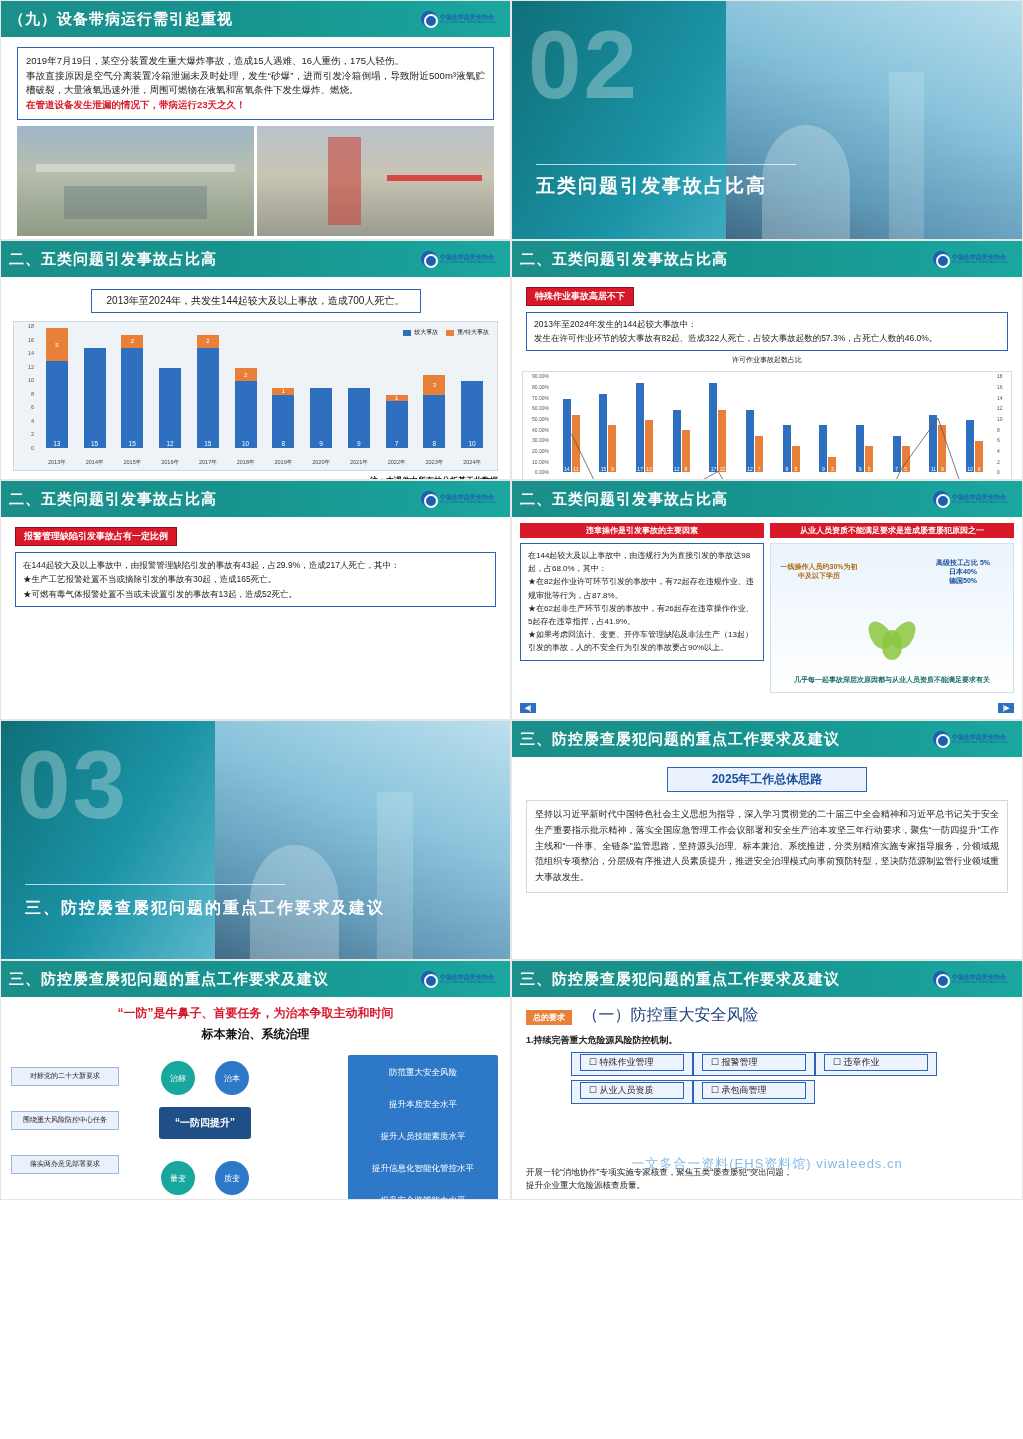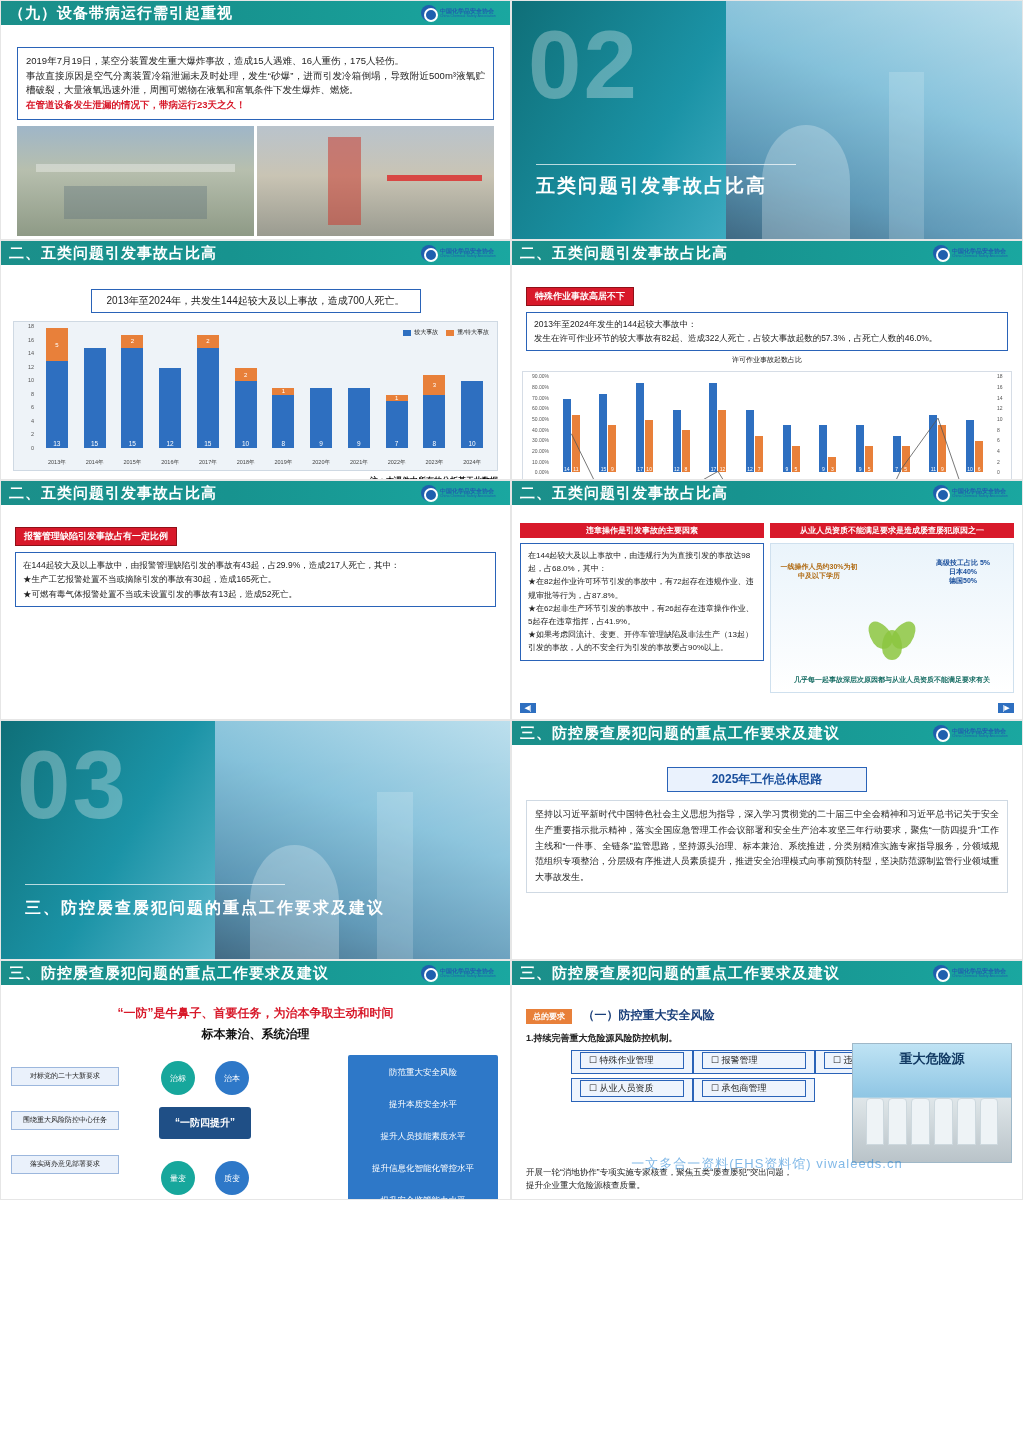--- a/index.html
+++ b/index.html
@@ -9,21 +9,21 @@
     font-family:"Liberation Sans", sans-serif;
     color:#222;
     position:relative;
     overflow:hidden;
   }
   .deck { display:grid; grid-template-columns:511px 512px; grid-template-rows:repeat(6, 240px); width:1023px; height:1440px; }
   .slide { position:relative; overflow:hidden; background:#fff; border:1px solid #e6e6e6; }
 
   
   .hdr {
-    position:absolute; left:0; top:0; width:100%; height:24px;
+    position:absolute; left:0; top:0; width:100%; height:36px;
     background:linear-gradient(90deg,#1b8f8a 0%, #17938f 45%, #1aa7a0 100%);
     display:flex; align-items:center; padding:0 8px;
   }
   .hdr .title { color:#fff; font-size:15px; font-weight:bold; letter-spacing:1px; }
   .hdr .logo { margin-left:auto; display:flex; align-items:center; gap:3px; }
   .logo-mark { width:16px; height:16px; border-radius:50%; background:#1f5fae; position:relative; }
   .logo-mark::after{ content:""; position:absolute; left:3px; top:3px; width:10px; height:10px; border-radius:50%; border:2px solid #fff; }
   .logo-txt { display:flex; flex-direction:column; line-height:1; }
   .logo-txt .l1 { font-size:6px; color:#1f5fae; font-weight:bold; }
   .logo-txt .l2 { font-size:4px; color:#1f5fae; transform:scale(.9); transform-origin:left; }
@@ -115,21 +115,21 @@
   .s11 .h2 { text-align:center; font-size:12px; font-weight:bold; color:#111; margin-top:4px; }
   .diagram { position:relative; margin:6px 8px 0 8px; height:150px; }
   .left-box { position:absolute; left:2px; width:108px; background:#eaf1fb; border:1px solid #9cb7dd; font-size:7px; padding:4px 3px; text-align:center; line-height:1.25; }
   .center-chip { position:absolute; left:150px; top:58px; width:92px; height:32px; background:#1f4f86; color:#fff; font-size:10px; font-weight:bold; display:flex;align-items:center;justify-content:center; border-radius:3px;}
   .circle { position:absolute; width:34px; height:34px; border-radius:50%; background:#2e78c8; color:#fff; font-size:8px; display:flex;align-items:center;justify-content:center; }
   .circle.teal { background:#17a79c; }
   .right-bar { position:absolute; right:4px; width:150px; height:36px; background:#2e78c8; color:#fff; font-size:8.5px; display:flex; align-items:center; justify-content:center; border-radius:2px; }
 
   
   .s12 .req { display:inline-block; background:#e8803a; color:#fff; font-size:8px; font-weight:bold; padding:2px 7px; }
-  .s12 .sub { font-size:12px; font-weight:bold; color:#1a3f7a; margin-left:6px; }
+  .s12 .sub { font-size:16px; font-weight:normal; color:#1a3f7a; margin-left:6px; }
   .s12 .item1 { margin:8px 14px 4px 14px; font-size:9px; font-weight:bold; }
   .s12 .list { margin:0 0 0 30px;padding-left:29px; }
   .s12 .list div { border:1px solid #2a63b8; background:#eef4fd; font-size:9px; padding:1px 8px; margin-bottom:3px; display:inline-block; min-width:104px; }
   .s12 .photo { position:absolute; right:10px; top:46px; width:160px; height:120px; background:linear-gradient(180deg,#bfe3f4 0%, #8fc6e4 45%, #dfe6e9 46%, #b9c3c9 100%); border:1px solid #9fb8c8; }
   .s12 .photo .cap { position:absolute; left:0; right:0; top:6px; text-align:center; font-size:13px; font-weight:bold; color:#123a63; }
   .s12 .photo .tanks { position:absolute; left:8%; bottom:14%; width:84%; height:40%; display:flex; gap:4px; }
   .s12 .photo .tanks i { flex:1; background:#eef3f6; border:1px solid #cdd8de; border-radius:4px 4px 0 0; }
   .s12 .bottom { position:absolute; left:14px; right:14px; bottom:6px; font-size:8.5px; line-height:1.6; }
   .wm { position:absolute; left:0; right:0; bottom:26px; text-align:center; font-size:13px; color:#1a7fd4; opacity:.55; letter-spacing:1px; }
 </style>
@@ -513,31 +513,20 @@
         </span>
       </span>
     </div>
     <div class="body">
       <div style="margin:8px 0 0 14px;">
         <span class="req">总的要求</span>
         <span class="sub">（一）防控重大安全风险</span>
       </div>
       <div class="item1">1.持续完善重大危险源风险防控机制。</div>
       <div class="list" id="s12list"><div><div>☐ 特殊作业管理</div></div><div><div>☐ 报警管理</div></div><div><div>☐ 违章作业</div></div><div><div>☐ 从业人员资质</div></div><div><div>☐ 承包商管理</div></div></div>
-      <div class="photo">
-        <div class="cap">重大危险源</div>
-        <div class="tanks">
-            <i></i>
-            <i></i>
-            <i></i>
-            <i></i>
-            <i></i>
-            <i></i>
-          </div>
-      </div>
       <div class="bottom">
         <div>开展一轮“消地协作”专项实施专家核查，聚焦五类“屡查屡犯”突出问题，</div>
         <div>提升企业重大危险源核查质量。</div>
       </div>
       <div class="wm">一文多合一资料(EHS资料馆) viwaleeds.cn</div>
     </div>
   </div>
 
 </div>
 

